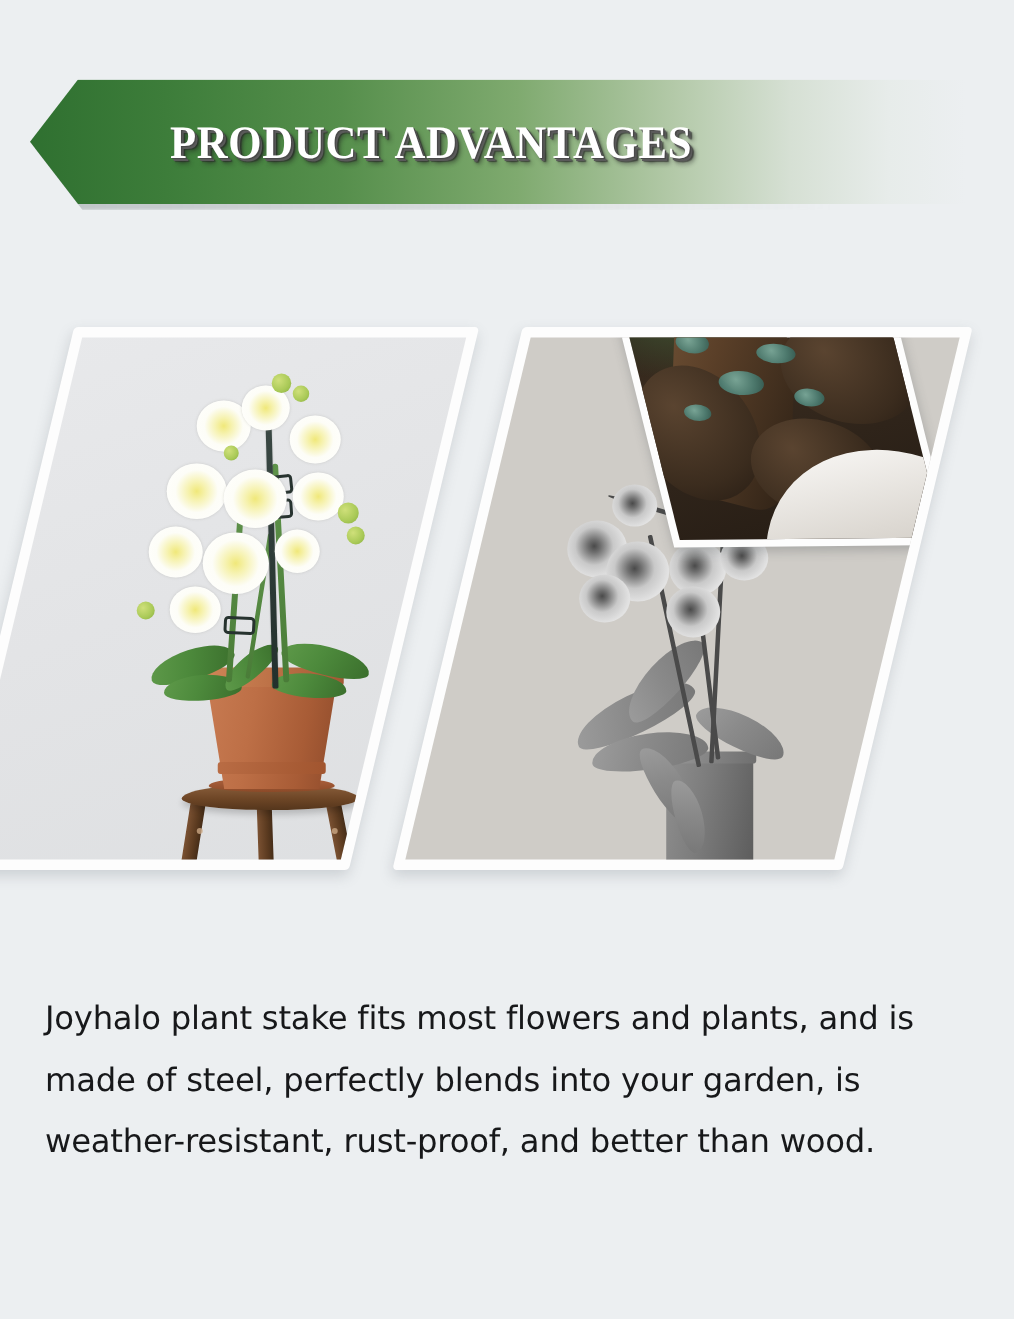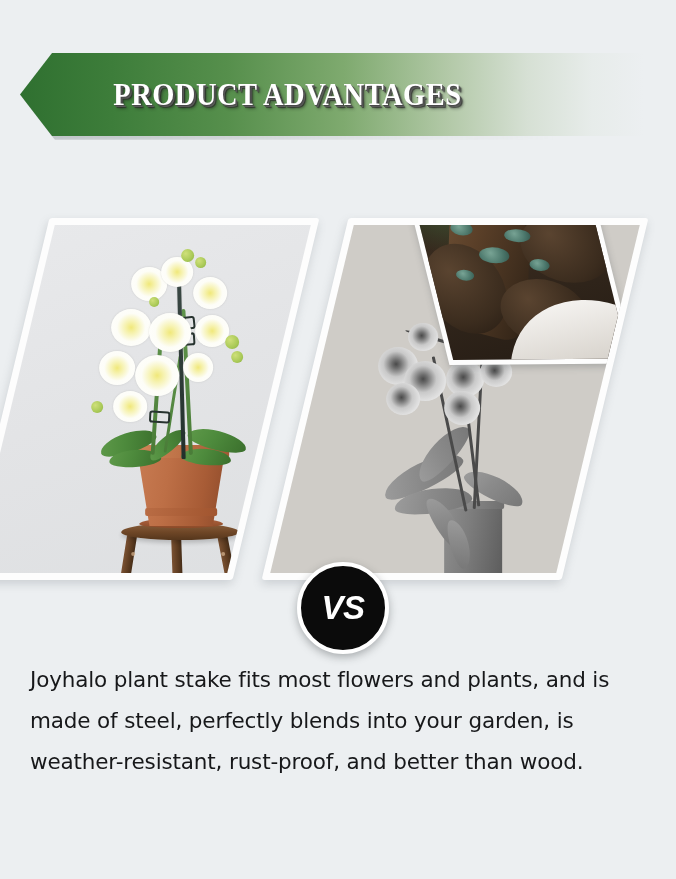--- a/index.html
+++ b/index.html
@@ -446,18 +446,15 @@
             <div class="mould" style="left:24px;top:66px;width:18px;height:11px;"></div>
             <div class="mould" style="left:100px;top:56px;width:20px;height:12px;"></div>
             <div class="white-pot-shade"></div>
             <div class="white-pot-edge"></div>
           </div>
         </div>
       </div>
     </div>
   </div>
 
-  <div id="vs-badge">
-    <span id="vs-text">VS</span>
-  </div>
 </div>
 
 <p id="body-copy">Joyhalo plant stake fits most flowers and plants, and is made of steel, perfectly blends into your garden, is weather-resistant, rust-proof, and better than wood.</p>
 
 </body></html>

